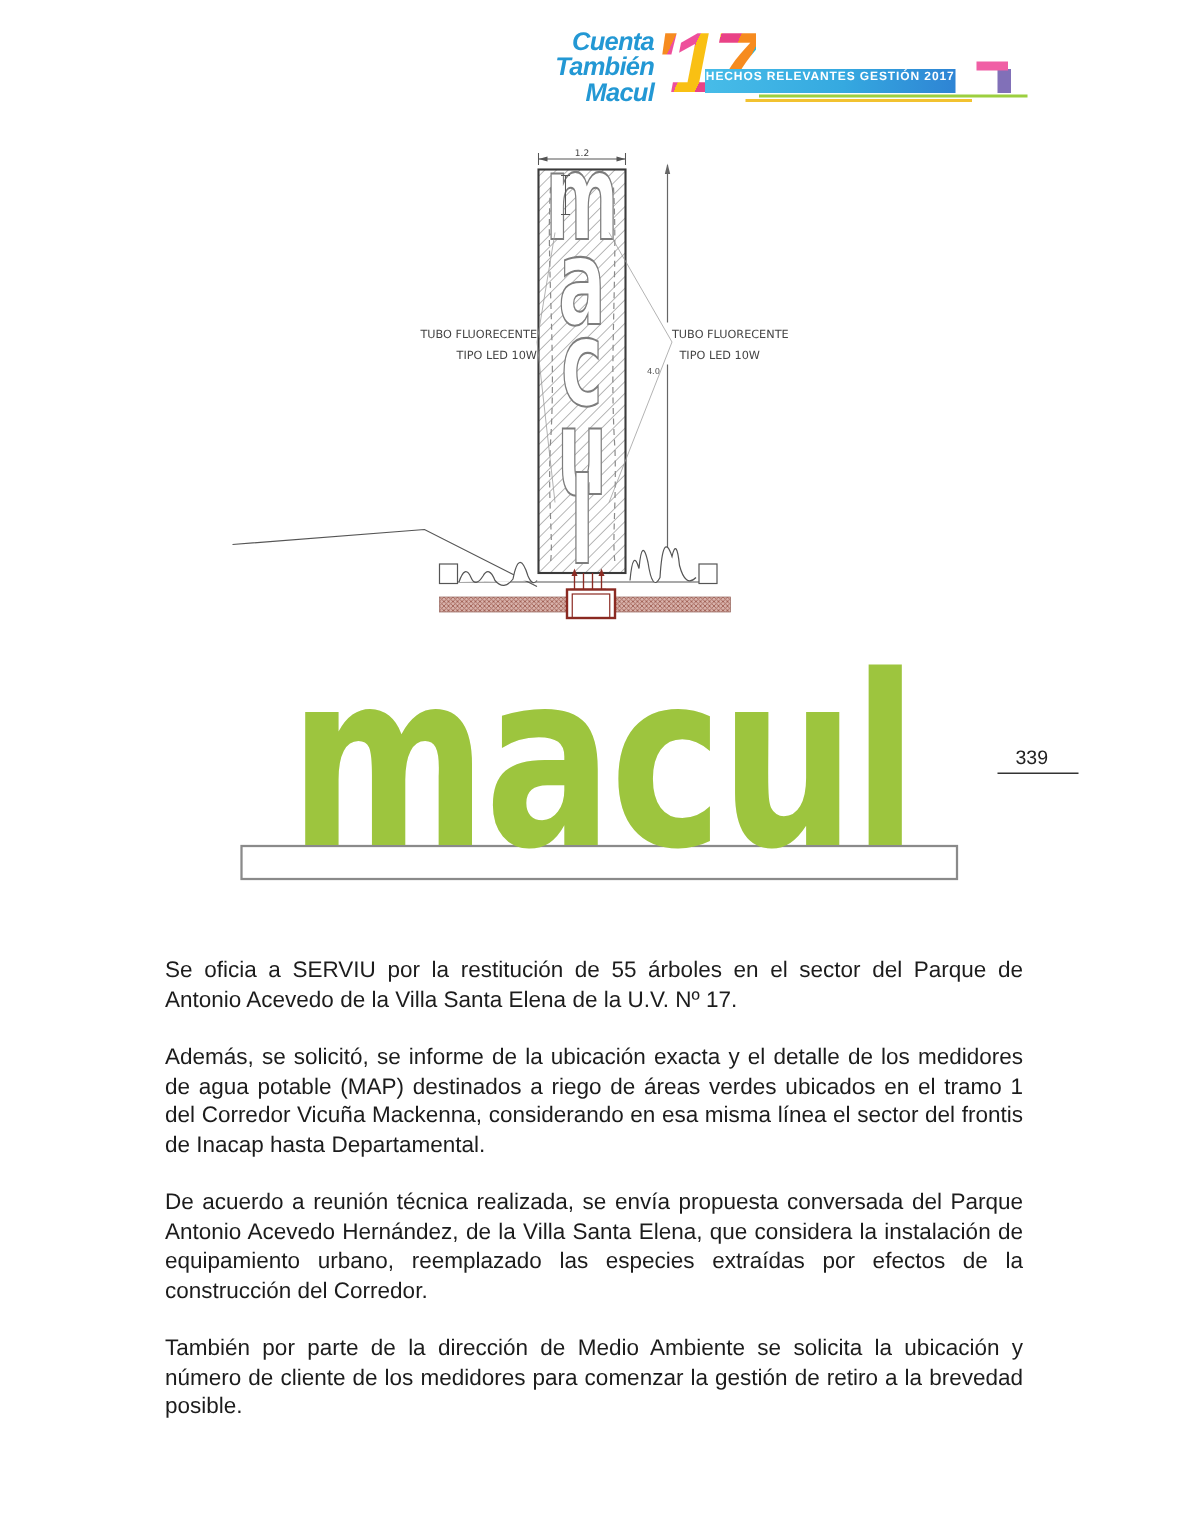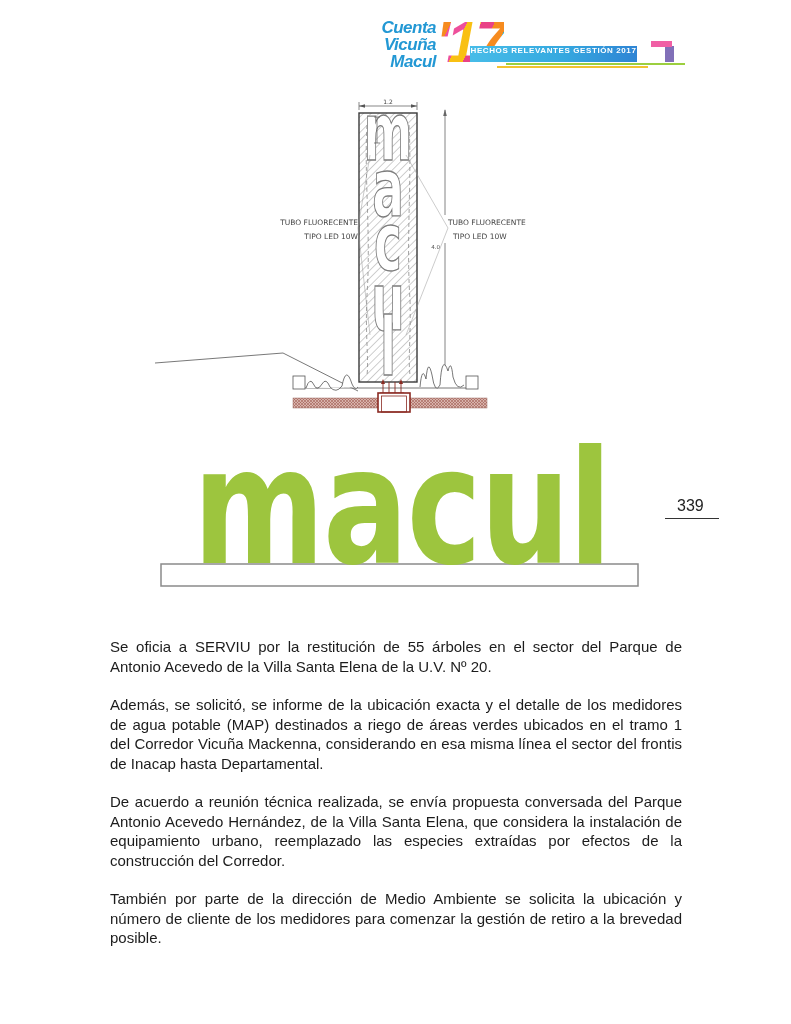--- a/index.html
+++ b/index.html
@@ -30,37 +30,37 @@
   .banner-chip-pink{position:absolute;left:651px;top:41px;width:21px;height:6px;background:#f05fa5;}
   .banner-line-green{position:absolute;left:506px;top:63px;width:179px;height:2px;background:#9ccf3f;}
   .banner-line-yellow{position:absolute;left:497px;top:66px;width:151px;height:2px;background:#f2c230;}
   
   .diagram-svg{position:absolute;left:140px;top:95px;}
   .logo-figure-svg{position:absolute;left:160px;top:443px;}
   
   .page-number-box{
     position:absolute;left:665px;top:497px;width:87px;
     border-bottom:1.5px solid #333;padding:0 0 3px 12px;box-sizing:border-box;
-    font-size:16px;color:#222;
+    font-size:13px;color:#222;
   }
   
   .body-text{position:absolute;left:110px;top:637px;width:572px;}
   .body-text p{
     margin:0 0 19px 0;text-align:justify;
     font-size:15px;line-height:19.5px;color:#1c1c1c;
   }
 </style>
 </head>
 <body>
 
 <div class="page">
 
   <div class="logo-text">
     <div>Cuenta</div>
-    <div>Vicuña</div>
+    <div>También</div>
     <div>Macul</div>
   </div>
   <div class="logo-year">'17</div>
 
   <div class="banner-chip-yellow"></div>
   <div class="banner-strip">
     <span>HECHOS RELEVANTES GESTIÓN 2017</span>
   </div>
   <div class="banner-chip-purple"></div>
   <div class="banner-chip-pink"></div>
@@ -160,19 +160,19 @@
     <g transform="translate(33,120) scale(0.78,1)">
       <text x="0" y="0" font-family="'DejaVu Sans',sans-serif" font-weight="bold" font-size="162" letter-spacing="-2" fill="#9dc53e">macul</text>
     </g>
   </svg>
 
   <div class="page-number-box">
     <span>339</span>
   </div>
 
   <div class="body-text">
-    <p>Se oficia a SERVIU por la restitución de 55 árboles en el sector del Parque de Antonio Acevedo de la Villa Santa Elena de la U.V. Nº 20.</p>
+    <p>Se oficia a SERVIU por la restitución de 55 árboles en el sector del Parque de Antonio Acevedo de la Villa Santa Elena de la U.V. Nº 17.</p>
     <p>Además, se solicitó, se informe de la ubicación exacta y el detalle de los medidores de agua potable (MAP) destinados a riego de áreas verdes ubicados en el tramo 1 del Corredor Vicuña Mackenna, considerando en esa misma línea el sector del frontis de Inacap hasta Departamental.</p>
     <p>De acuerdo a reunión técnica realizada, se envía propuesta conversada del Parque Antonio Acevedo Hernández, de la Villa Santa Elena, que considera la instalación de equipamiento urbano, reemplazado las especies extraídas por efectos de la construcción del Corredor.</p>
     <p>También por parte de la dirección de Medio Ambiente se solicita la ubicación y número de cliente de los medidores para comenzar la gestión de retiro a la brevedad posible.</p>
   </div>
 
 </div>
 
 </body></html>

